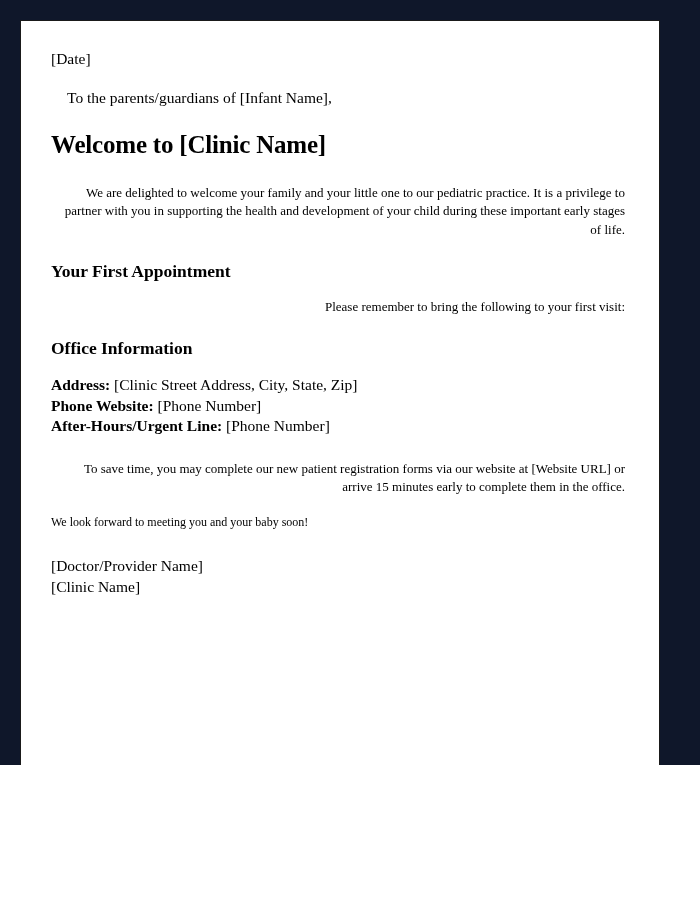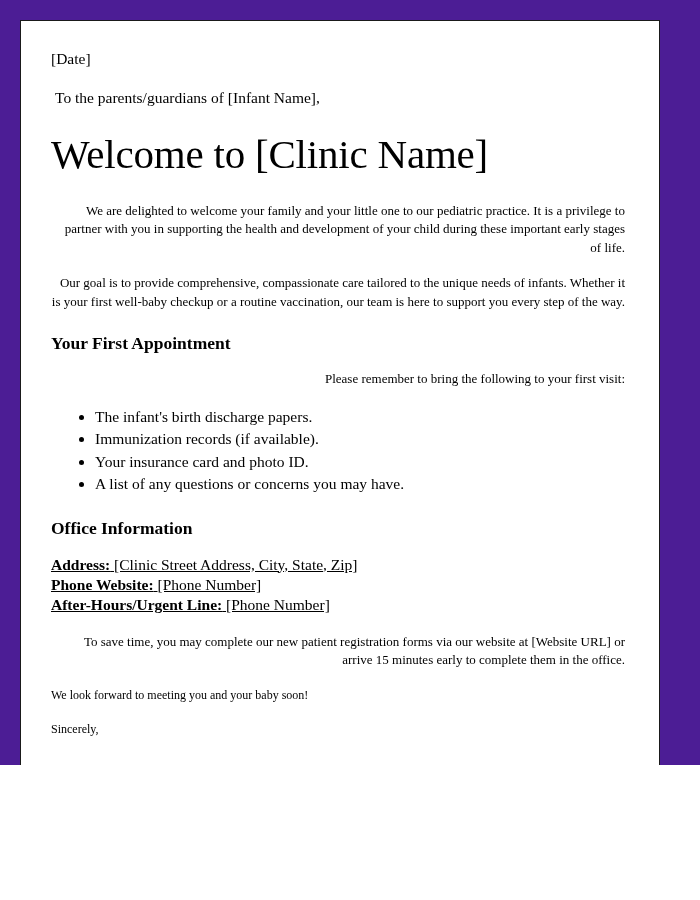--- a/index.html
+++ b/index.html
@@ -11,21 +11,21 @@
   }
   body {
     font-family: "Liberation Serif", serif;
     color: #000000;
   }
   .page {
     position: relative;
     width: 700px;
     height: 765px;
     overflow: hidden;
-    background: #4c1d95;
+    background: #0f172a;
   }
   .sheet {
     position: absolute;
     left: 20px;
     top: 20px;
     width: 640px;
     height: 790px;
     border: 1px solid #1a1a1a;
     background: #ffffff;
     box-sizing: border-box;
@@ -34,25 +34,25 @@
     padding: 28px 34px 0 30px;
   }
   .date-line {
     font-size: 15.5px;
     line-height: 1.35;
     margin: 0 0 18px 0;
   }
   .salutation {
     font-size: 15.5px;
     line-height: 1.35;
-    margin: 0 0 22px 4px;
+    margin: 0 0 22px 16px;
   }
   h1.doc-title {
-    font-size: 41px;
-    font-weight: normal;
+    font-size: 25px;
+    font-weight: bold;
     line-height: 1.15;
     margin: 0 0 24px 0;
     letter-spacing: -0.2px;
   }
   p.body-par {
     font-size: 13px;
     line-height: 1.42;
     margin: 0 0 17px 0;
     text-align: right;
   }
@@ -66,22 +66,21 @@
     margin: 0 0 16px 0;
     padding-left: 44px;
     list-style-type: disc;
   }
   ul.bring-list li {
     font-size: 15.5px;
     line-height: 1.45;
     margin: 0;
   }
   .info-block {
-    margin: 0 0 17px 0;
-    text-decoration: underline;
+    margin: 0 0 23px 0;
   }
   .info-line {
     font-size: 15.5px;
     line-height: 1.32;
   }
   .info-line .lbl {
     font-weight: bold;
   }
   .closing {
     font-size: 12px;
@@ -104,32 +103,25 @@
     <div class="sheet-inner">
 
       <div class="date-line">[Date]</div>
 
       <div class="salutation">To the parents/guardians of [Infant Name],</div>
 
       <h1 class="doc-title">Welcome to [Clinic Name]</h1>
 
       <p class="body-par">We are delighted to welcome your family and your little one to our pediatric practice. It is a privilege to partner with you in supporting the health and development of your child during these important early stages of life.</p>
 
-      <p class="body-par">Our goal is to provide comprehensive, compassionate care tailored to the unique needs of infants. Whether it is your first well-baby checkup or a routine vaccination, our team is here to support you every step of the way.</p>
 
       <h2 class="section-head">Your First Appointment</h2>
 
       <p class="body-par">Please remember to bring the following to your first visit:</p>
 
-      <ul class="bring-list">
-        <li>The infant's birth discharge papers.</li>
-        <li>Immunization records (if available).</li>
-        <li>Your insurance card and photo ID.</li>
-        <li>A list of any questions or concerns you may have.</li>
-      </ul>
 
       <h2 class="section-head">Office Information</h2>
 
       <div class="info-block">
         <div class="info-line">
           <span class="lbl">Address:</span>
           <span>[Clinic Street Address, City, State, Zip]</span>
         </div>
         <div class="info-line">
           <span class="lbl">Phone Website:</span>
@@ -138,22 +130,21 @@
         <div class="info-line">
           <span class="lbl">After-Hours/Urgent Line:</span>
           <span>[Phone Number]</span>
         </div>
       </div>
 
       <p class="body-par">To save time, you may complete our new patient registration forms via our website at [Website URL] or arrive 15 minutes early to complete them in the office.</p>
 
       <p class="closing">We look forward to meeting you and your baby soon!</p>
 
-      <p class="closing">Sincerely,</p>
 
       <div class="sign-block">
+        <div class="sign-line">[Doctor/Provider Name]</div>
         <div class="sign-line">[Clinic Name]</div>
-        <div class="sign-line">[Doctor/Provider Name]</div>
       </div>
 
     </div>
   </div>
 </div>
 
 </body></html>

